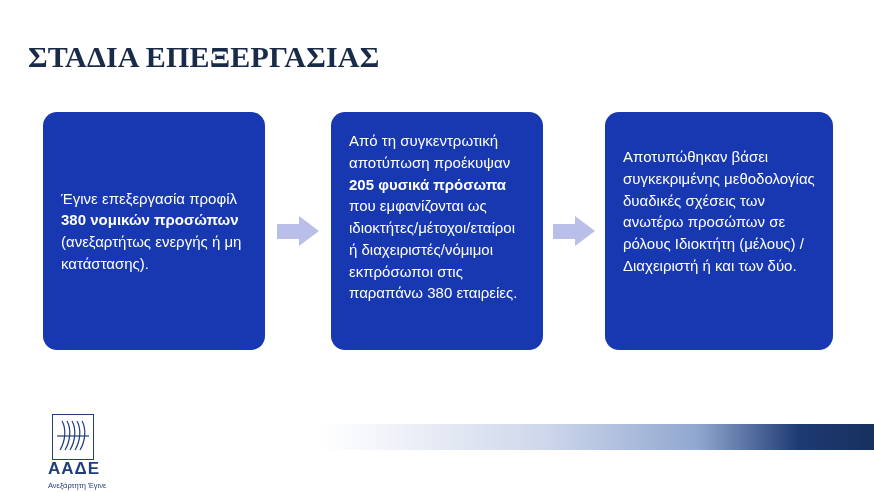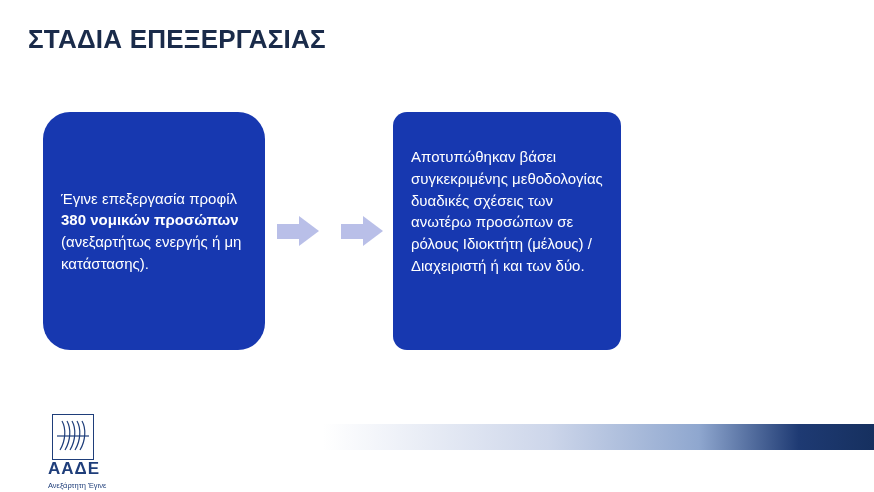--- a/index.html
+++ b/index.html
@@ -16,26 +16,27 @@
   }
   .slide {
     position: relative;
     width: 874px;
     height: 492px;
     background: #ffffff;
   }
   .slide-title {
     position: absolute;
     left: 28px;
-    top: 24px;
-    font-size: 26px;
+    top: 40px;
+    font-size: 30px;
     font-weight: bold;
     color: #1a2b4a;
     letter-spacing: 0.2px;
     white-space: nowrap;
+    font-family: Liberation Serif, serif;
   }
   .flow {
     position: absolute;
     left: 43px;
     top: 112px;
     width: 790px;
     height: 250px;
     display: flex;
     flex-direction: row;
     align-items: flex-start;
@@ -47,21 +48,20 @@
     box-sizing: border-box;
     padding: 14px 18px;
     font-size: 15px;
     line-height: 1.45;
     display: flex;
     align-items: center;
   }
   .card-1 {
     width: 222px;
     height: 238px;
-    border-radius: 27px;
   }
   .card-2 {
     width: 212px;
     height: 238px;
     align-items: flex-start;
     padding-top: 18px;
   }
   .card-3 {
     width: 228px;
     height: 238px;
@@ -166,20 +166,23 @@
       <div class="card-text"><span>Έγινε επεξεργασία προφίλ </span><b>380 νομικών προσώπων</b><span> (ανεξαρτήτως ενεργής ή μη κατάστασης).</span></div>
     </div>
 
     <div class="arrow-wrap arrow-1">
       <div class="arrow">
         <div class="shaft"></div>
         <div class="head"></div>
       </div>
     </div>
 
+    <div class="card card-2">
+      <div class="card-text"><span>Από τη συγκεντρωτική αποτύπωση προέκυψαν </span><b>205 φυσικά πρόσωπα</b><span> που εμφανίζονται ως ιδιοκτήτες/μέτοχοι/εταίροι ή διαχειριστές/νόμιμοι εκπρόσωποι στις παραπάνω 380 εταιρείες.</span></div>
+    </div>
 
     <div class="arrow-wrap arrow-2">
       <div class="arrow">
         <div class="shaft"></div>
         <div class="head"></div>
       </div>
     </div>
 
     <div class="card card-3">
       <div class="card-text"><span>Αποτυπώθηκαν βάσει συγκεκριμένης μεθοδολογίας  δυαδικές σχέσεις των ανωτέρω προσώπων σε ρόλους Ιδιοκτήτη (μέλους) / Διαχειριστή ή και των δύο.</span></div>

